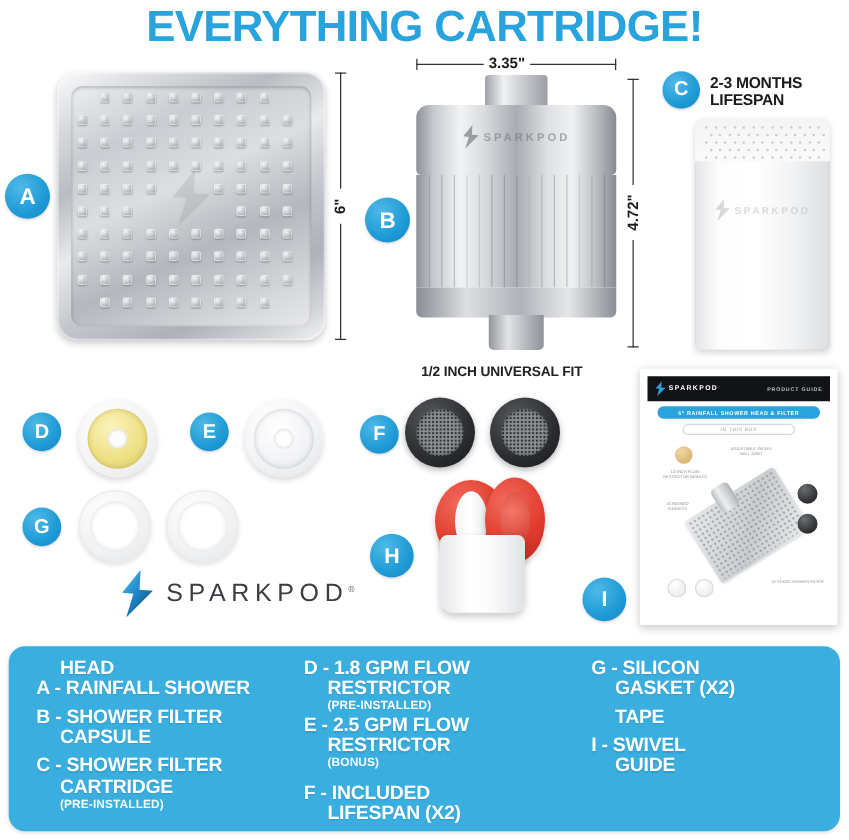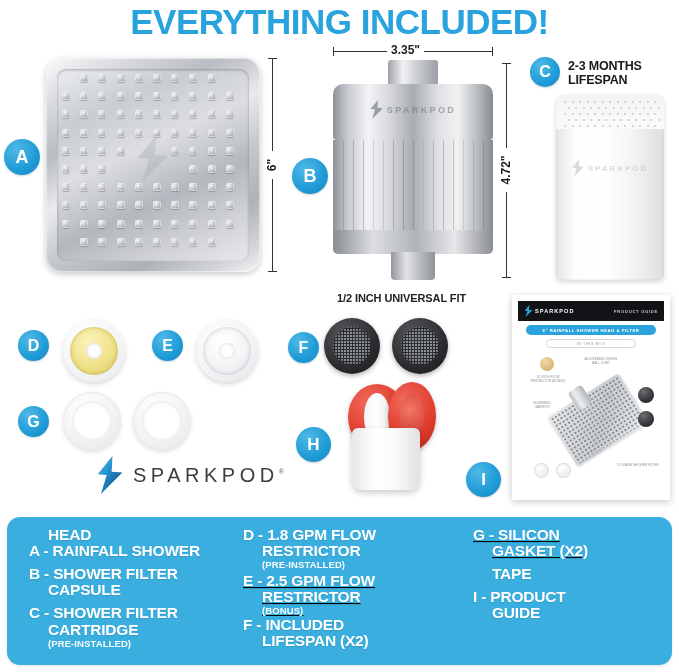--- a/index.html
+++ b/index.html
@@ -282,21 +282,21 @@
   .leg-note {
     color:#ffffff; font-weight:bold; font-size:9.5px; letter-spacing:.1px;
     padding-left:19px; line-height:1.25; opacity:.97;
   }
 </style>
 </head>
 <body>
 
 <div id="stage">
 
-  <div class="title">EVERYTHING INCLUDED!</div>
+  <div class="title">EVERYTHING CARTRIDGE!</div>
 
   <div class="head" style="left:46px; top:58px; width:214px; height:214px;">
     <div class="head-face">
       <div class="nozzles" id="nozzle-grid">
           <div class="nz" style="left: 19.2px; top: 1px;"></div>
           <div class="nz" style="left: 37.4px; top: 1px;"></div>
           <div class="nz" style="left: 55.6px; top: 1px;"></div>
           <div class="nz" style="left: 73.8px; top: 1px;"></div>
           <div class="nz" style="left: 92px; top: 1px;"></div>
           <div class="nz" style="left: 110.2px; top: 1px;"></div>
@@ -639,38 +639,38 @@
           <div class="leg-line indent">CARTRIDGE</div>
           <div class="leg-note">(PRE-INSTALLED)</div>
         </div>
       </div>
     <div class="legend-col" id="legcol1" style="left:236px; width:212px;">
         <div class="leg-item" style="margin-bottom: 2px;">
           <div class="leg-line">D - 1.8 GPM FLOW</div>
           <div class="leg-line indent">RESTRICTOR</div>
           <div class="leg-note">(PRE-INSTALLED)</div>
         </div>
-        <div class="leg-item" style="margin-bottom: 0; text-decoration: underline;">
+        <div class="leg-item" style="margin-bottom: 10px;">
           <div class="leg-line">E - 2.5 GPM FLOW</div>
           <div class="leg-line indent">RESTRICTOR</div>
           <div class="leg-note">(BONUS)</div>
         </div>
         <div class="leg-item" style="margin-bottom: 7px;">
           <div class="leg-line">F - INCLUDED</div>
           <div class="leg-line indent">LIFESPAN (X2)</div>
         </div>
       </div>
     <div class="legend-col" id="legcol2" style="left:466px; width:195px;">
-        <div class="leg-item" style="margin-bottom: 7px; text-decoration: underline;">
+        <div class="leg-item" style="margin-bottom: 7px;">
           <div class="leg-line">G - SILICON</div>
           <div class="leg-line indent">GASKET (X2)</div>
         </div>
         <div class="leg-item" style="margin-bottom: 7px;">
           <div class="leg-line indent">TAPE</div>
         </div>
         <div class="leg-item" style="margin-bottom: 7px;">
-          <div class="leg-line">I - PRODUCT</div>
+          <div class="leg-line">I - SWIVEL</div>
           <div class="leg-line indent">GUIDE</div>
         </div>
       </div>
   </div>
 
 </div>
 
 </body></html>

